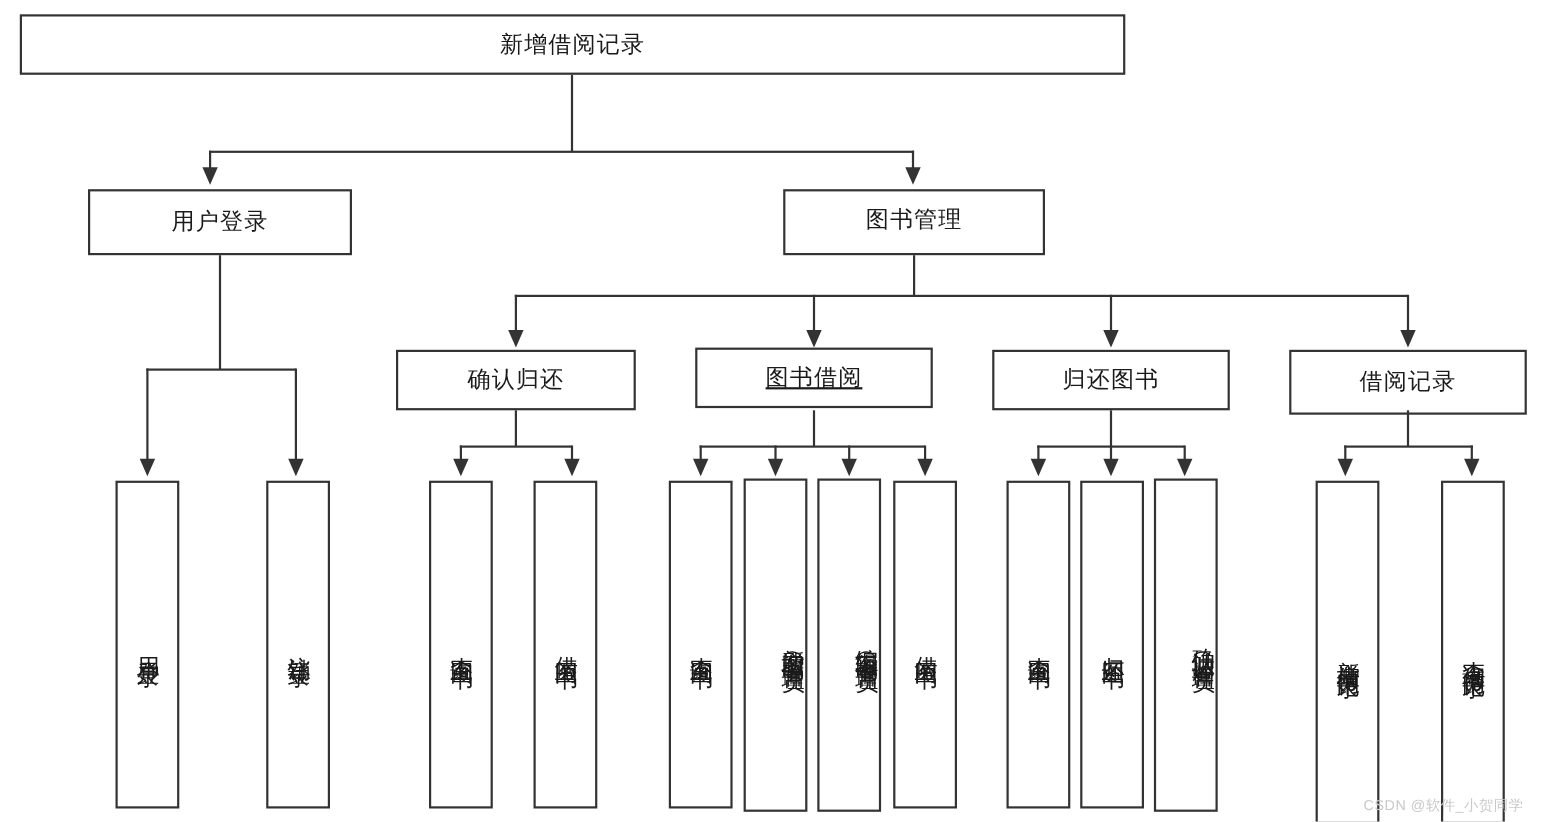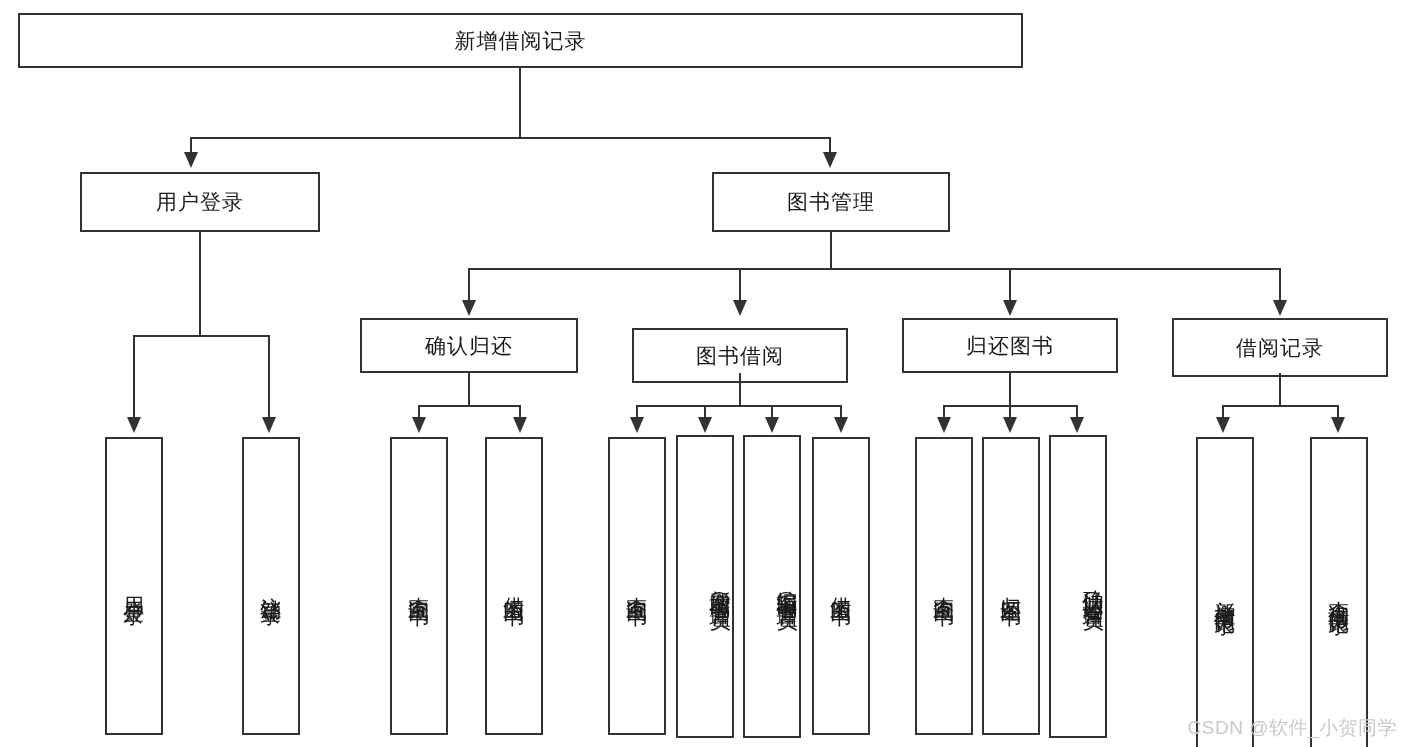--- a/index.html
+++ b/index.html
@@ -51,23 +51,23 @@
   .arrow {
     position: absolute;
     width: 0;
     height: 0;
     border-left: 7px solid transparent;
     border-right: 7px solid transparent;
     border-top: 16px solid #333333;
   }
   #watermark {
     position: absolute;
-    right: 8px;
+    right: 20px;
     bottom: 6px;
-    font-size: 19px;
+    font-size: 13px;
     color: #c9c9c9;
     white-space: nowrap;
     letter-spacing: 0.5px;
   }
 </style>
 </head>
 <body>
 
 <div id="canvas">
 
@@ -80,21 +80,21 @@
   <div class="edge hline" style="left:190px; top:137px; width:641px; height:2px;"></div>
 
   <div class="edge vline" style="left:190px; top:137px; width:2px; height:18px;"></div>
   <div class="arrow" style="left:184px; top:152px;"></div>
   <div class="edge vline" style="left:829px; top:137px; width:2px; height:18px;"></div>
   <div class="arrow" style="left:823px; top:152px;"></div>
 
   <div class="node h" style="left:80px; top:172px; width:240px; height:60px;">
     <span>用户登录</span>
   </div>
-  <div class="node h" style="left:712px; top:172px; width:238px; height:60px;">
+  <div class="node h" style="left:712px; top:172px; width:238px; height:60px;font-family:Liberation Mono, monospace;">
     <span>图书管理</span>
   </div>
 
   <div class="edge vline" style="left:199px; top:232px; width:2px; height:104px;"></div>
   <div class="edge hline" style="left:133px; top:335px; width:136px; height:2px;"></div>
   <div class="edge vline" style="left:133px; top:335px; width:2px; height:84px;"></div>
   <div class="arrow" style="left:127px; top:417px;"></div>
   <div class="edge vline" style="left:268px; top:335px; width:2px; height:84px;"></div>
   <div class="arrow" style="left:262px; top:417px;"></div>
 
@@ -113,21 +113,21 @@
   <div class="edge vline" style="left:739px; top:268px; width:2px; height:34px;"></div>
   <div class="arrow" style="left:733px; top:300px;"></div>
   <div class="edge vline" style="left:1009px; top:268px; width:2px; height:34px;"></div>
   <div class="arrow" style="left:1003px; top:300px;"></div>
   <div class="edge vline" style="left:1279px; top:268px; width:2px; height:34px;"></div>
   <div class="arrow" style="left:1273px; top:300px;"></div>
 
   <div class="node h" style="left:360px; top:318px; width:218px; height:55px;">
     <span>确认归还</span>
   </div>
-  <div class="node h" style="left:632px; top:328px; width:216px; height:55px;">
+  <div class="node h" style="left:632px; top:316px; width:216px; height:55px;text-decoration:underline;">
     <span>图书借阅</span>
   </div>
   <div class="node h" style="left:902px; top:318px; width:216px; height:55px;">
     <span>归还图书</span>
   </div>
   <div class="node h" style="left:1172px; top:318px; width:216px; height:59px;justify-content:center;">
     <span>借阅记录</span>
   </div>
 
   <div class="edge vline" style="left:468px; top:373px; width:2px; height:33px;"></div>

